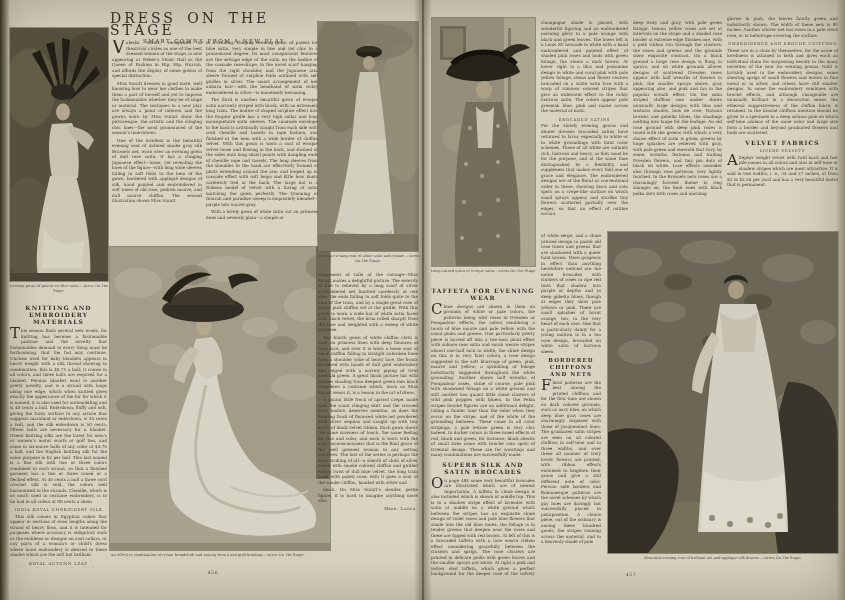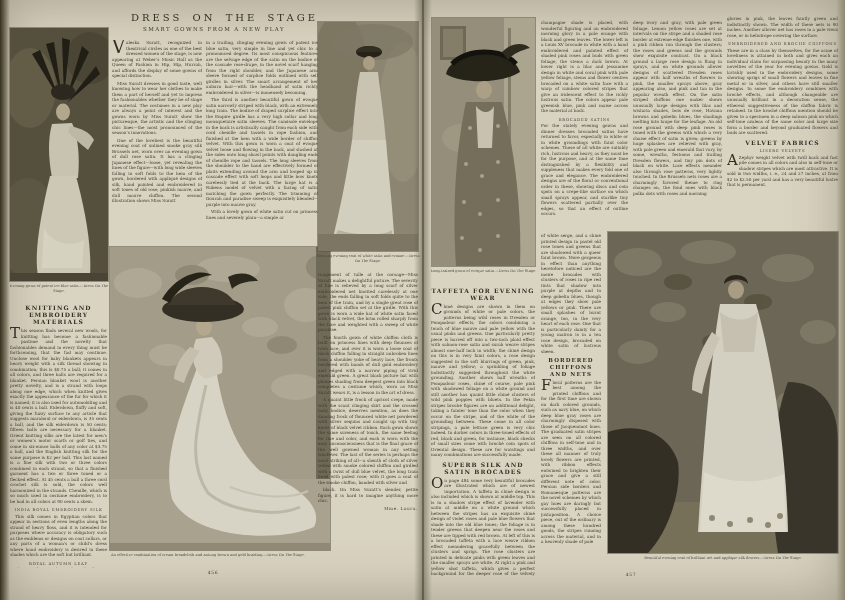--- a/index.html
+++ b/index.html
@@ -7,21 +7,21 @@
         font-family:"DejaVu Serif",serif;box-shadow:inset 0 0 55px rgba(70,64,46,.38);}
   .abs{position:absolute;}
   .edge-left{left:0;top:0;width:10px;height:600px;
      background:linear-gradient(90deg,#35311f,#7b7560 55%,rgba(123,117,96,0));}
   .gutter{left:414px;top:0;width:18px;height:600px;
      background:linear-gradient(90deg,rgba(80,75,58,0),rgba(80,75,58,.45) 42%,#4e4937 50%,rgba(80,75,58,.45) 58%,rgba(80,75,58,0));}
   .edge-right{right:0;top:0;width:9px;height:600px;
      background:linear-gradient(270deg,#8f8974,rgba(143,137,116,0));}
   .photo{position:absolute;overflow:hidden;box-shadow:0 0 0 1px rgba(90,84,66,.55);}
   .photo svg{display:block;}
-  .title{font-size:10px;line-height:12px;letter-spacing:3px;word-spacing:4px;text-align:right;color:#332f26;}
+  .title{font-size:14px;line-height:12px;letter-spacing:3px;word-spacing:4px;text-align:left;color:#332f26;}
   .subtitle{font-size:5.5px;line-height:7px;letter-spacing:1.4px;text-align:center;color:#3c382e;margin-top:2px;}
   .body-col{font-size:4.2px;line-height:5.5px;color:#3f3b31;text-align:justify;overflow:hidden;}
   .body-col p{margin:0 0 2px;text-indent:5px;}
   .body-col p.noind{text-indent:0;}
   .dropcap{float:left;font-size:15px;line-height:11.5px;padding:0 1px 0 0;color:#332f26;text-indent:0;}
   .sec-head{font-weight:bold;font-size:6px;line-height:7.2px;letter-spacing:1.1px;text-align:center;
             color:#332f26;margin:3px 0 2.5px;text-indent:0;}
   .sub-head{font-size:3.8px;line-height:5px;letter-spacing:.8px;text-align:center;color:#45413a;margin:3px 0 1.5px;}
   .caption{font-size:3.6px;line-height:4.8px;color:#4d4940;text-align:center;}
   .caption.left{text-align:left;}

